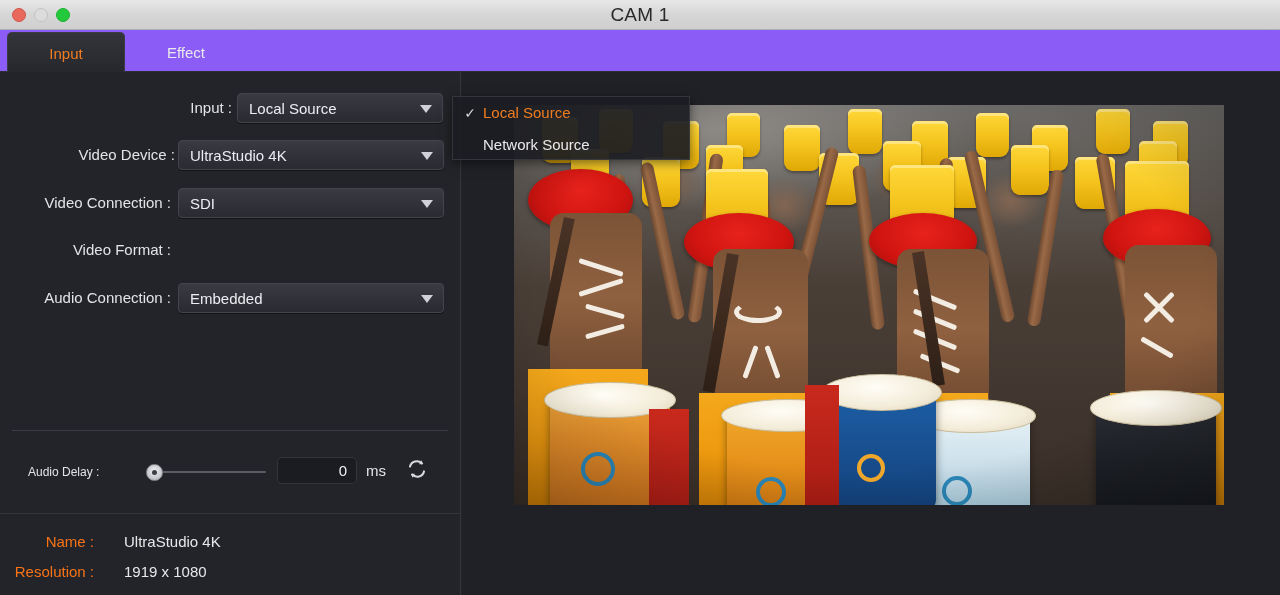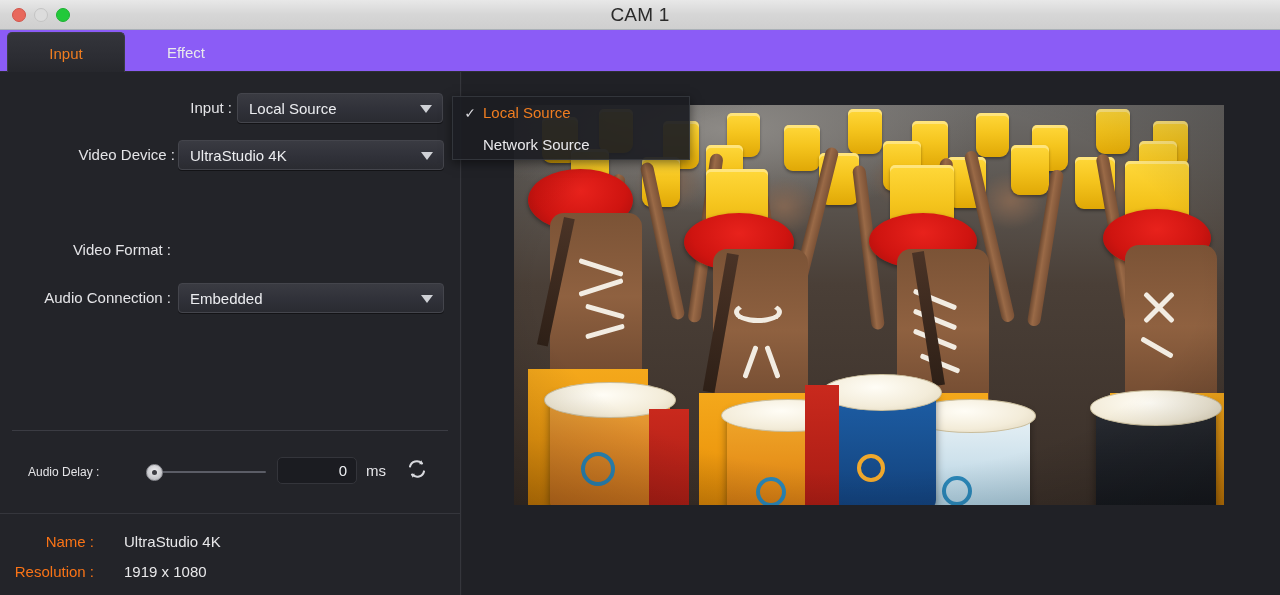--- a/index.html
+++ b/index.html
@@ -284,20 +284,27 @@
     </div>
 
     <div class="form-row row-device">
       <span class="form-label">Video Device :</span>
     </div>
     <div class="combo cb-device">
       <span class="val">UltraStudio 4K</span>
       <span class="caret"></span>
     </div>
 
+    <div class="form-row row-conn">
+      <span class="form-label">Video Connection :</span>
+    </div>
+    <div class="combo cb-conn">
+      <span class="val">SDI</span>
+      <span class="caret"></span>
+    </div>
 
     <div class="form-row row-format">
       <span class="form-label">Video Format :</span>
     </div>
 
     <div class="form-row row-audioconn">
       <span class="form-label">Audio Connection :</span>
     </div>
     <div class="combo cb-audioconn">
       <span class="val">Embedded</span>

